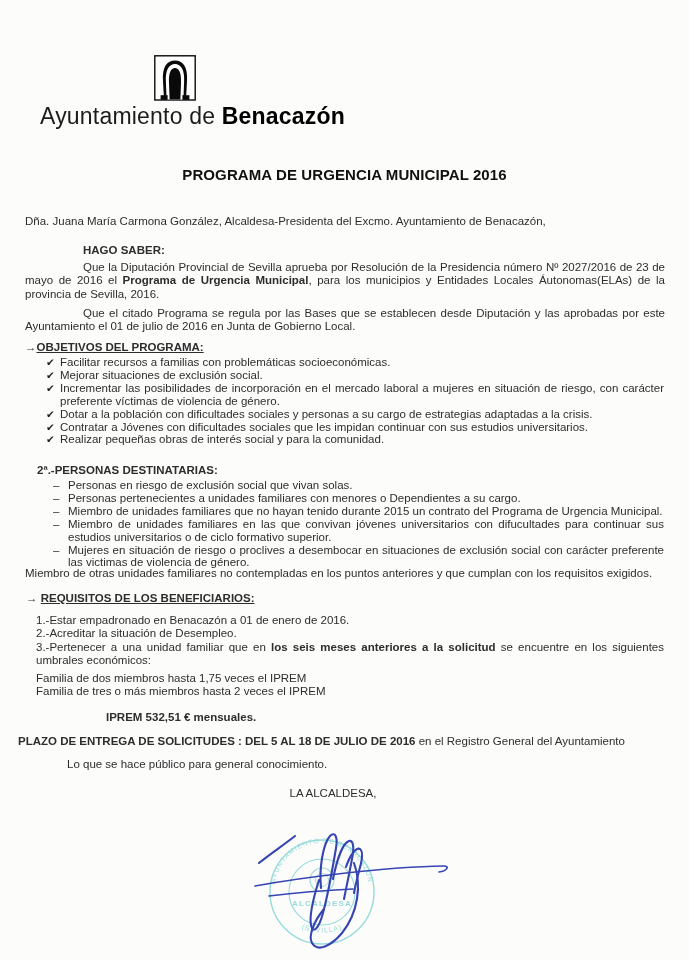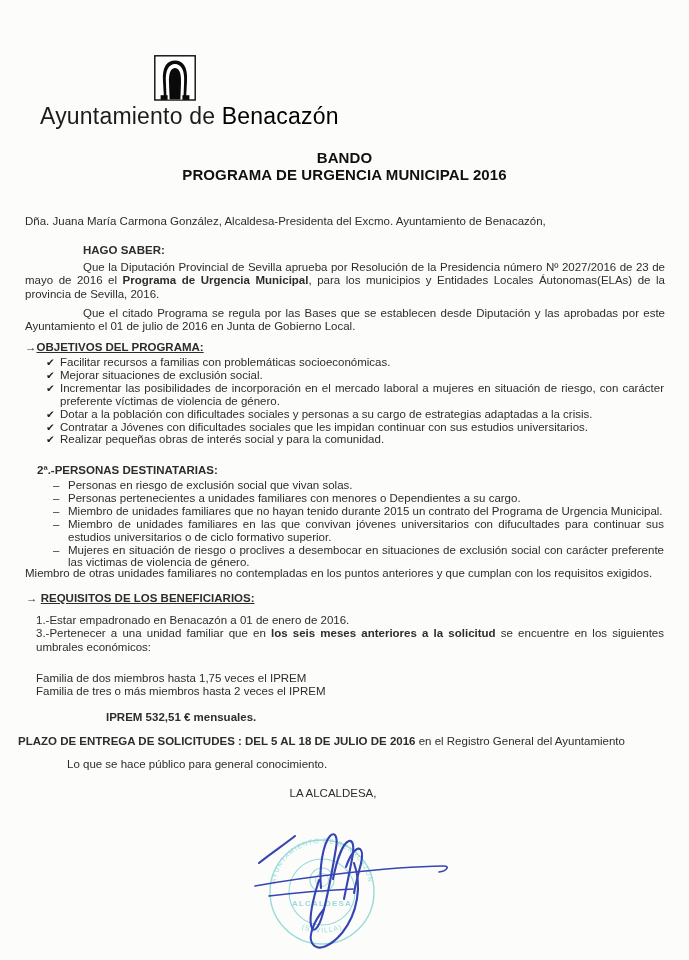--- a/index.html
+++ b/index.html
@@ -9,21 +9,21 @@
     font-family:"Liberation Sans",sans-serif;color:#2d2d2d;
   }
   .abs{position:absolute;}
   .body-text{font-size:11.5px;line-height:13.3px;}
   .list-text{font-size:11.5px;line-height:12.9px;}
   .just{text-align:justify;}
   .b{font-weight:bold;}
   .u{text-decoration:underline;}
   .center{text-align:center;}
   .org{font-size:23px;color:#1c1c1c;letter-spacing:0.2px;}
-  .org .bold{font-weight:normal;color:#000;}
+  .org .bold{font-weight:bold;color:#000;}
   .doc-title{font-size:15px;font-weight:bold;color:#101010;letter-spacing:0.1px;}
   .para{text-indent:58px;}
   .chk-row{display:flex;}
   .chk{flex:0 0 14px;width:14px;color:#1f1f1f;font-size:10.5px;}
   .chk-text{flex:1;text-align:justify;}
   .dash-row{display:flex;}
   .dash{flex:0 0 15px;width:15px;color:#2d2d2d;}
   .dash-text{flex:1;text-align:justify;}
   .sig-svg{display:block;}
 </style>
@@ -38,21 +38,20 @@
       <path d="M10,44.5 L9,26 C8,12 13,5.5 21,5.5 C29,5.5 34,12 33,26 L32,44.5 Z" fill="#0a0a0a"></path>
       <path d="M12.6,44.5 L11.9,27 C11.1,15 15.1,9 21,9 C26.9,9 30.9,15 30.1,27 L29.4,44.5 Z" fill="#ffffff"></path>
       <path d="M15.6,44.5 L15,28 C14.5,18 17,13 21,13 C25,13 27.5,18 27,28 L26.4,44.5 Z" fill="#0a0a0a"></path>
       <rect x="6.6" y="40.2" width="7" height="4.6" fill="#0a0a0a"></rect>
       <rect x="28.4" y="40.2" width="7" height="4.6" fill="#0a0a0a"></rect>
     </svg>
   </div>
 
   <div class="abs org" style="left:40px;top:103px;"><span>Ayuntamiento de </span><span class="bold">Benacazón</span></div>
 
-  <div class="abs doc-title center" style="left:0;top:149px;width:689px;">BANDO</div>
   <div class="abs doc-title center" style="left:0;top:166px;width:689px;">PROGRAMA  DE URGENCIA MUNICIPAL 2016</div>
 
   <div class="abs body-text" style="left:25px;top:215px;width:640px;">Dña. Juana María Carmona González, Alcaldesa-Presidenta del Excmo. Ayuntamiento de Benacazón,</div>
 
   <div class="abs body-text b" style="left:83px;top:244px;">HAGO SABER:</div>
 
   <div class="abs body-text just para" style="left:25px;top:261px;width:640px;"><span>Que la Diputación Provincial de Sevilla aprueba por Resolución de la Presidencia número Nº 2027/2016 de 23 de mayo de 2016 el </span><span class="b">Programa de Urgencia Municipal</span><span>, para los municipios y Entidades Locales Áutonomas(ELAs) de la provincia de Sevilla, 2016.</span></div>
 
   <div class="abs body-text just para" style="left:25px;top:307px;width:640px;">Que el citado Programa se regula por las Bases que se establecen desde Diputación y las aprobadas por este Ayuntamiento el 01 de julio de 2016 en Junta de Gobierno Local.</div>
 
@@ -109,20 +108,21 @@
         <span class="dash-text">Mujeres en situación de riesgo o proclives a desembocar en situaciones de exclusión social con carácter preferente las victimas de violencia de género.</span>
       </div>
   </div>
 
   <div class="abs body-text" style="left:26px;top:592px;"><span>→</span><span>&nbsp;</span><span class="b u">REQUISITOS DE LOS BENEFICIARIOS:</span></div>
 
   <div class="abs list-text just" style="left:25px;top:567px;width:640px;">Miembro de otras unidades familiares no contempladas en los puntos anteriores y que cumplan con los requisitos exigidos.</div>
 
   <div class="abs body-text" style="left:36px;top:614px;width:628px;">
     <div>1.-Estar empadronado en Benacazón a 01 de enero de 2016.</div>
+    <div>2.-Acreditar la situación de Desempleo.</div>
     <div class="just"><span>3.-Pertenecer a una unidad familiar que en </span><span class="b">los seis meses anteriores a la solicitud</span><span> se encuentre  en los siguientes umbrales económicos:</span></div>
   </div>
 
   <div class="abs body-text" style="left:36px;top:672px;width:628px;">
     <div>Familia de dos miembros hasta 1,75 veces el IPREM</div>
     <div>Familia de tres o más miembros hasta 2 veces el IPREM</div>
   </div>
 
   <div class="abs body-text b" style="left:70px;top:711px;padding-left:36px;">IPREM 532,51 € mensuales.</div>
 

